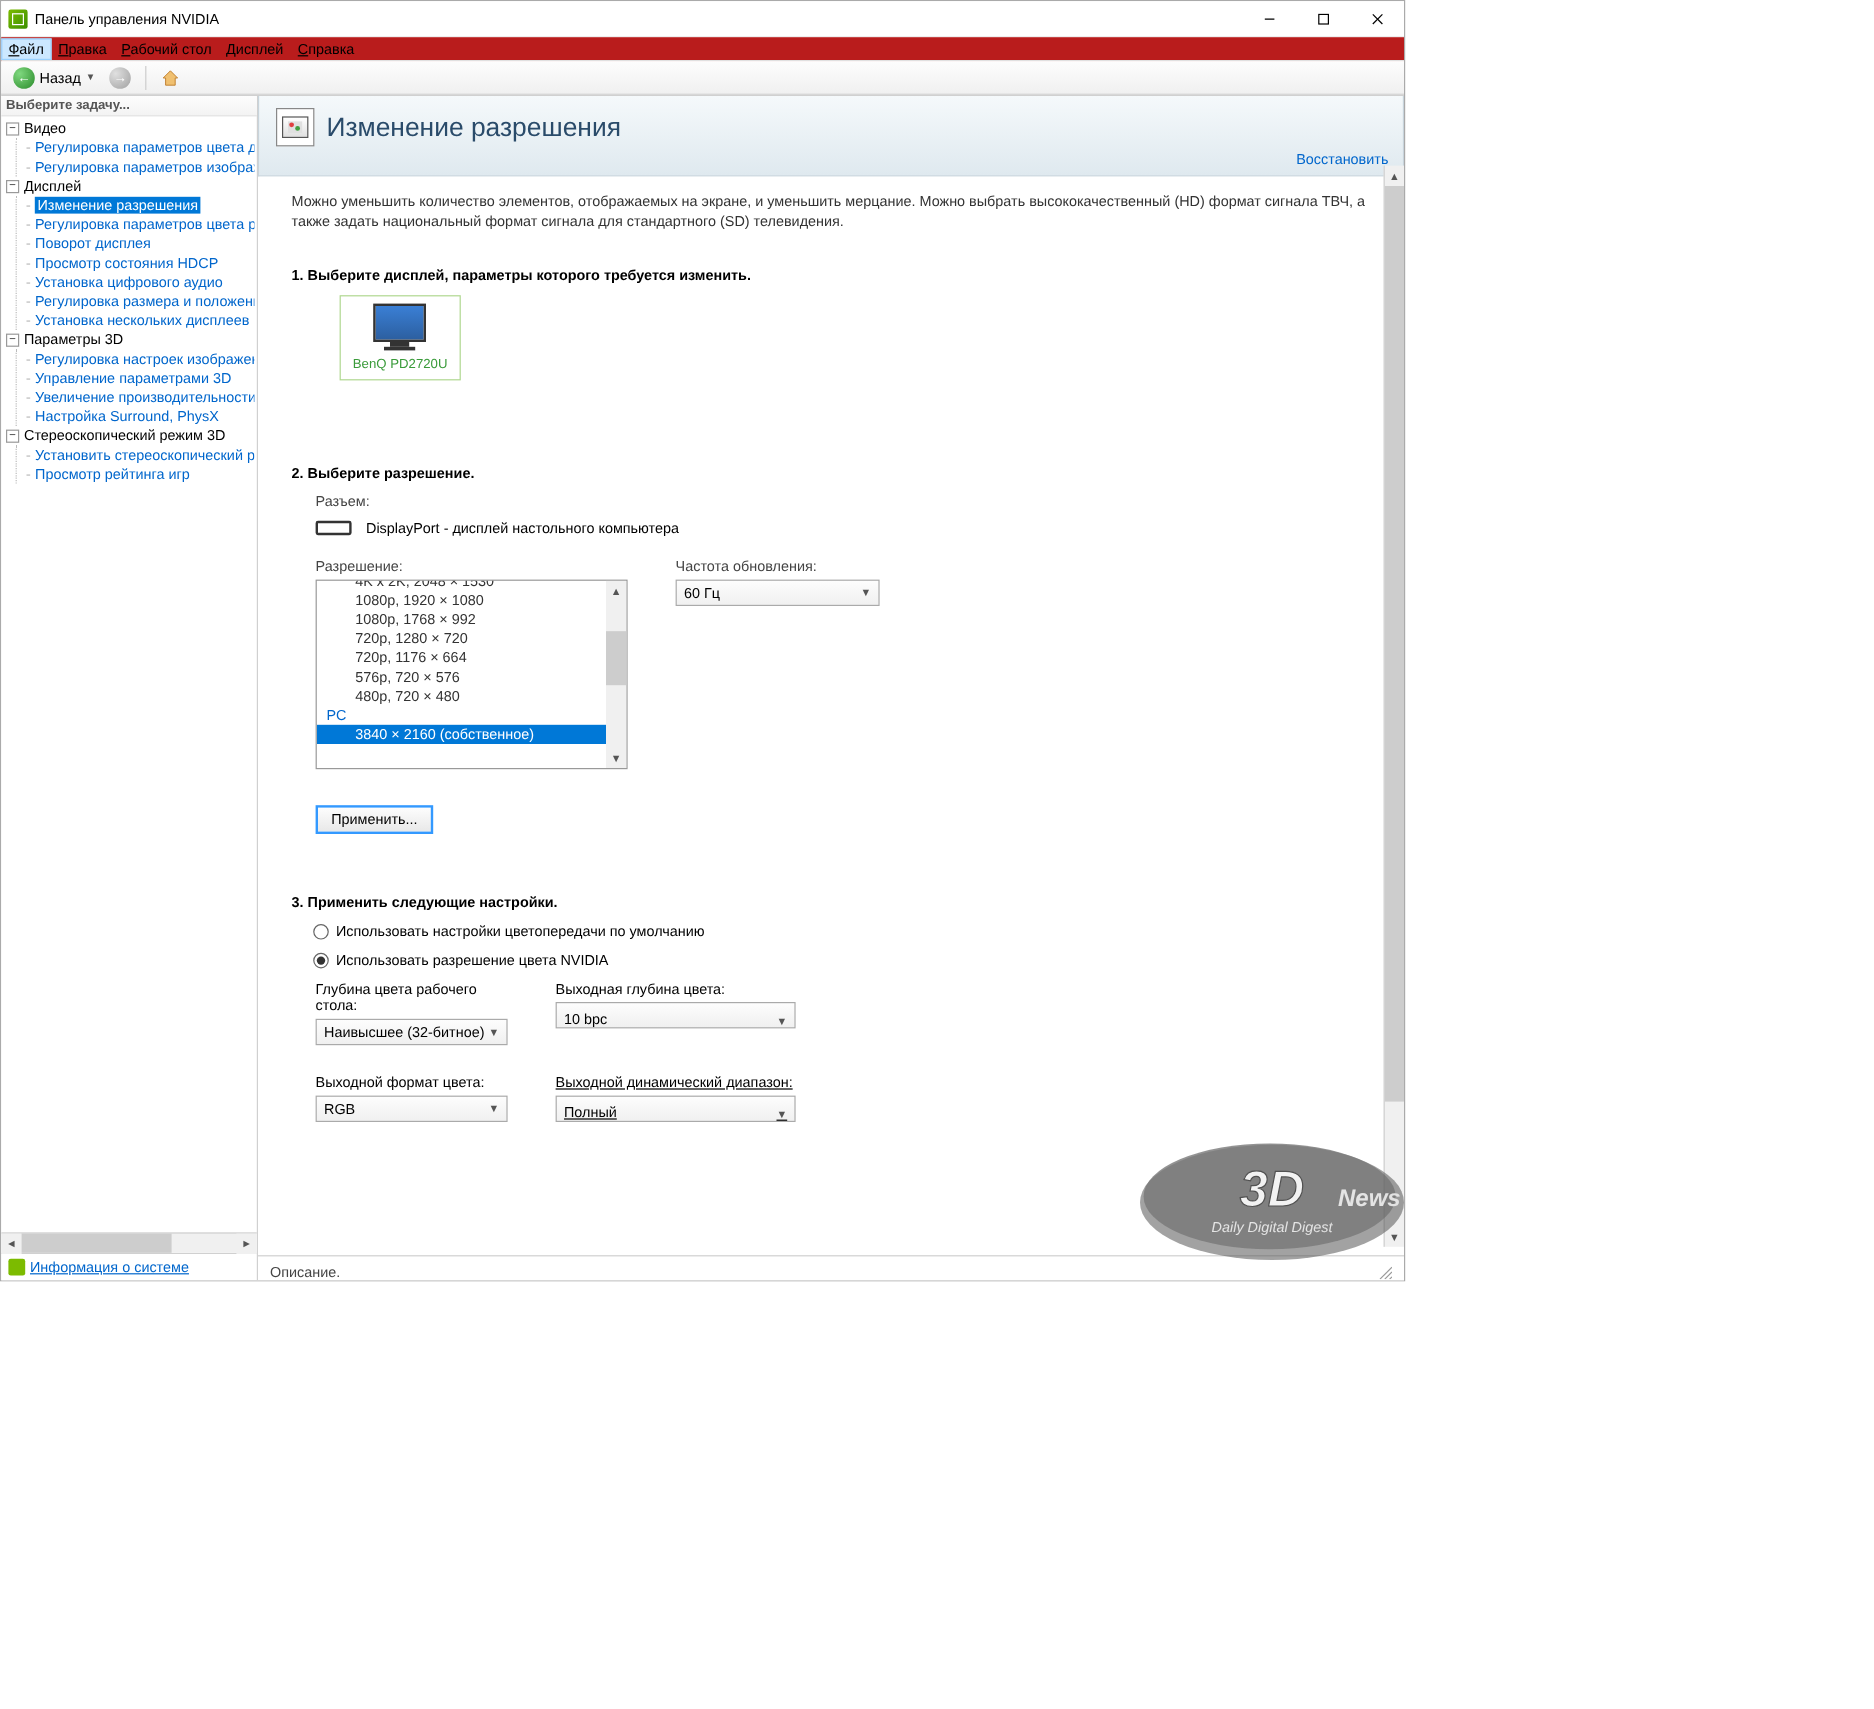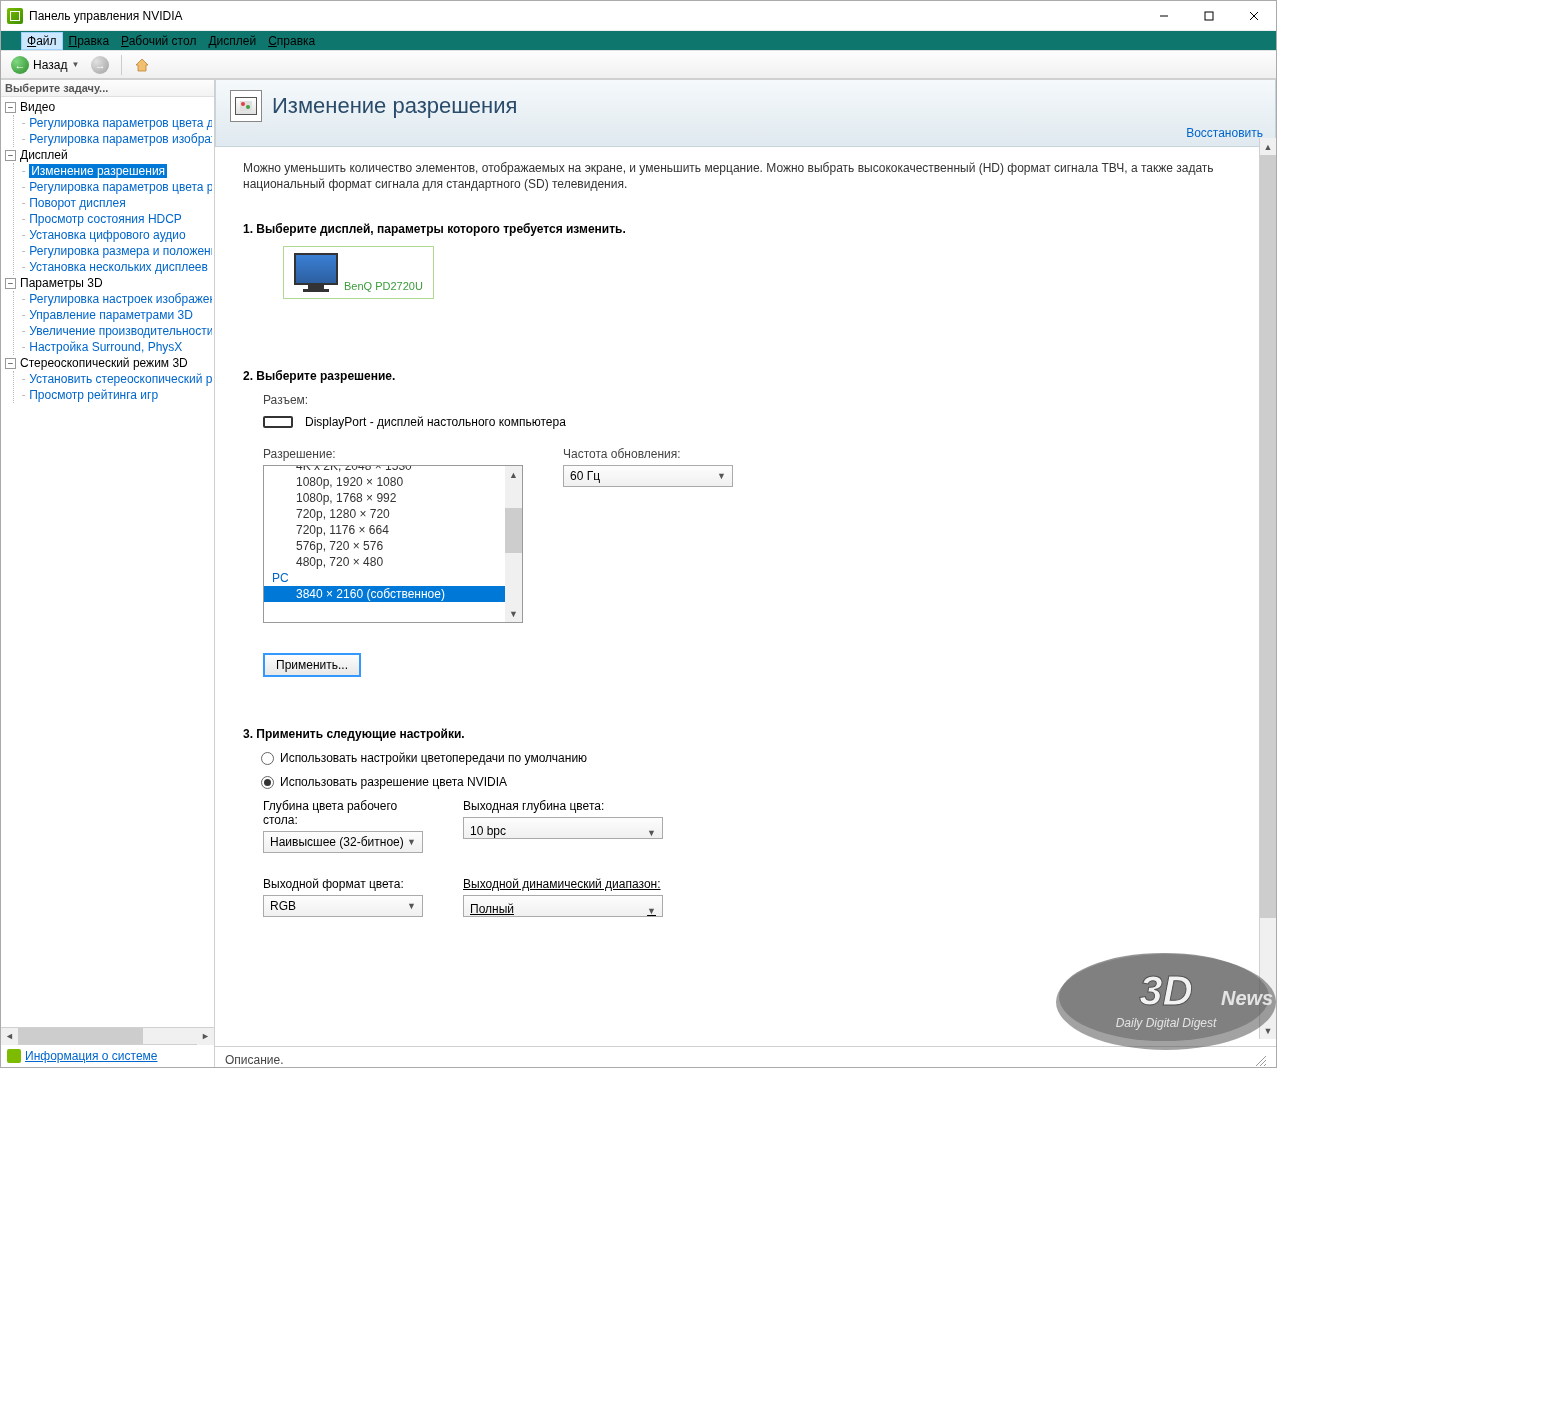--- a/index.html
+++ b/index.html
@@ -1,25 +1,25 @@
 <!DOCTYPE html>
 <html><head>
 <meta charset="utf-8">
 <style>
 * { box-sizing: border-box; margin: 0; padding: 0; }
 body { font-family: "Segoe UI", Tahoma, sans-serif; font-size: 12px; background: #fff; color: #000; overflow: hidden; }
-.window { width: 1277px; height: 1068px; border: 1px solid #aaa; display: flex; flex-direction: column; background: #fff; position: relative; }
+.window { width: 1171px; height: 1068px; border: 1px solid #aaa; display: flex; flex-direction: column; background: #fff; position: relative; }
 .titlebar { height: 30px; display: flex; align-items: center; justify-content: space-between; background: #fff; border-bottom: 1px solid #eee; }
 .titlebar-left { display: flex; align-items: center; padding-left: 6px; gap: 6px; }
 .app-icon { width: 16px; height: 16px; background: linear-gradient(135deg, #7cbb00, #3a8f00); border-radius: 2px; display: flex; align-items: center; justify-content: center; }
 .app-icon-inner { width: 10px; height: 10px; border: 1px solid #fff; }
 .titlebar-title { font-size: 12px; }
 .titlebar-controls { display: flex; }
 .titlebar-btn { width: 45px; height: 29px; display: flex; align-items: center; justify-content: center; font-family: "Segoe MDL2 Assets", sans-serif; font-size: 10px; }
-.menubar { height: 20px; display: flex; align-items: center; padding: 0 20px; background: #0f766e; border-bottom: 1px solid #e0e0e0; font-size: 12px; }
+.menubar { height: 20px; display: flex; align-items: center; padding: 0 0; background: #b91c1c; border-bottom: 1px solid #e0e0e0; font-size: 12px; }
 .menu-item { padding: 2px 6px; cursor: default; }
 .menu-item:first-child { background: #cce8ff; border: 1px solid #99d1ff; padding: 1px 5px; }
 .menu-item u { text-decoration: underline; }
 .toolbar { height: 28px; display: flex; align-items: center; padding: 0 6px; gap: 4px; background: linear-gradient(#fdfdfd, #f0f0f0); border-bottom: 1px solid #d0d0d0; }
 .tb-btn { display: flex; align-items: center; gap: 4px; padding: 2px 4px; }
 .back-arrow { width: 18px; height: 18px; border-radius: 50%; background: radial-gradient(circle at 30% 30%, #7fd87f, #2a8a2a); display: flex; align-items: center; justify-content: center; color: #fff; font-size: 11px; }
 .fwd-arrow { width: 18px; height: 18px; border-radius: 50%; background: radial-gradient(circle at 30% 30%, #e0e0e0, #a0a0a0); display: flex; align-items: center; justify-content: center; color: #fff; font-size: 11px; }
 .drop-arr { font-size: 8px; color: #555; }
 .tb-sep { width: 1px; height: 20px; background: #ccc; margin: 0 4px; }
 .home-icon { width: 16px; height: 16px; display: flex; align-items: center; justify-content: center; }
@@ -45,21 +45,21 @@
 .page-header { background: linear-gradient(#f5f9fb, #dfe9ef); border: 1px solid #c8d4dc; border-top: none; margin: 0; padding: 0 0 6px 0; }
 .page-header-top { display: flex; align-items: center; padding: 10px 14px 0 14px; gap: 10px; }
 .page-icon { width: 32px; height: 32px; border: 1px solid #888; background: #fff; display: flex; align-items: center; justify-content: center; }
 .page-icon-inner { width: 22px; height: 18px; border: 1px solid #555; background: linear-gradient(#fff, #e0e0e0); position: relative; display: flex; align-items: center; justify-content: center; }
 .page-title { font-size: 22px; color: #2a4b6a; }
 .page-header-restore { text-align: right; padding: 4px 12px 0 0; color: #0066cc; font-size: 12px; }
 .page-body { flex: 1; overflow: hidden; padding: 14px 28px 0 28px; display: flex; flex-direction: column; }
 .intro-text { font-size: 12px; color: #333; margin-bottom: 30px; line-height: 1.3; }
 .section { margin-bottom: 20px; }
 .section-title { font-weight: bold; font-size: 12px; margin-bottom: 10px; }
-.display-box { display: inline-flex; align-items: flex-end; border: 1px solid #b0d890; padding: 6px 10px; gap: 6px; margin-left: 40px; }
+.display-box { display: inline-flex; flex-direction: column; align-items: center; border: 1px solid #b0d890; padding: 6px 10px; gap: 6px; margin-left: 40px; }
 .monitor-icon { width: 44px; height: 32px; background: linear-gradient(#3a7fd5, #2c5fa0); border: 2px solid #333; position: relative; }
 .monitor-stand { width: 16px; height: 4px; background: #333; margin: 0 auto; }
 .monitor-base { width: 26px; height: 3px; background: #333; margin: 0 auto; }
 .display-label { color: #3a9b3a; font-size: 11px; }
 .connector-row { display: flex; align-items: center; gap: 12px; margin-left: 20px; margin-bottom: 18px; }
 .conn-label { font-size: 12px; color: #444; }
 .conn-icon { width: 30px; height: 12px; border: 2px solid #333; border-radius: 2px; position: relative; }
 .res-section { margin-left: 20px; display: flex; gap: 40px; align-items: flex-start; }
 .res-col { display: flex; flex-direction: column; gap: 4px; }
 .res-label { font-size: 12px; color: #444; }

